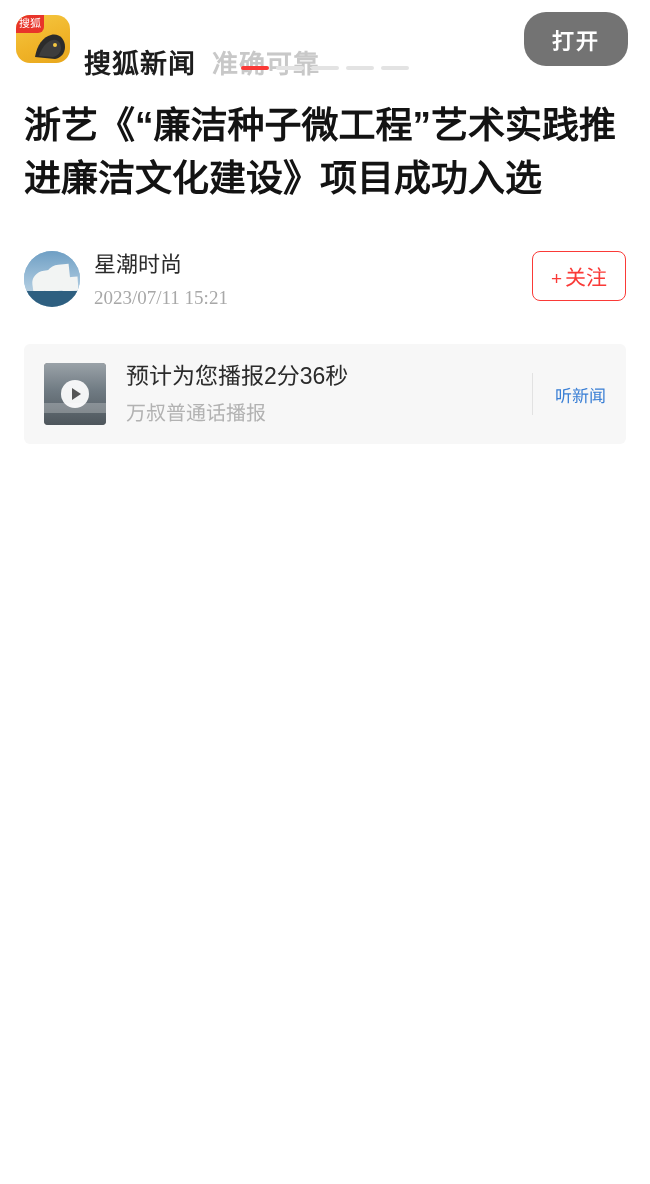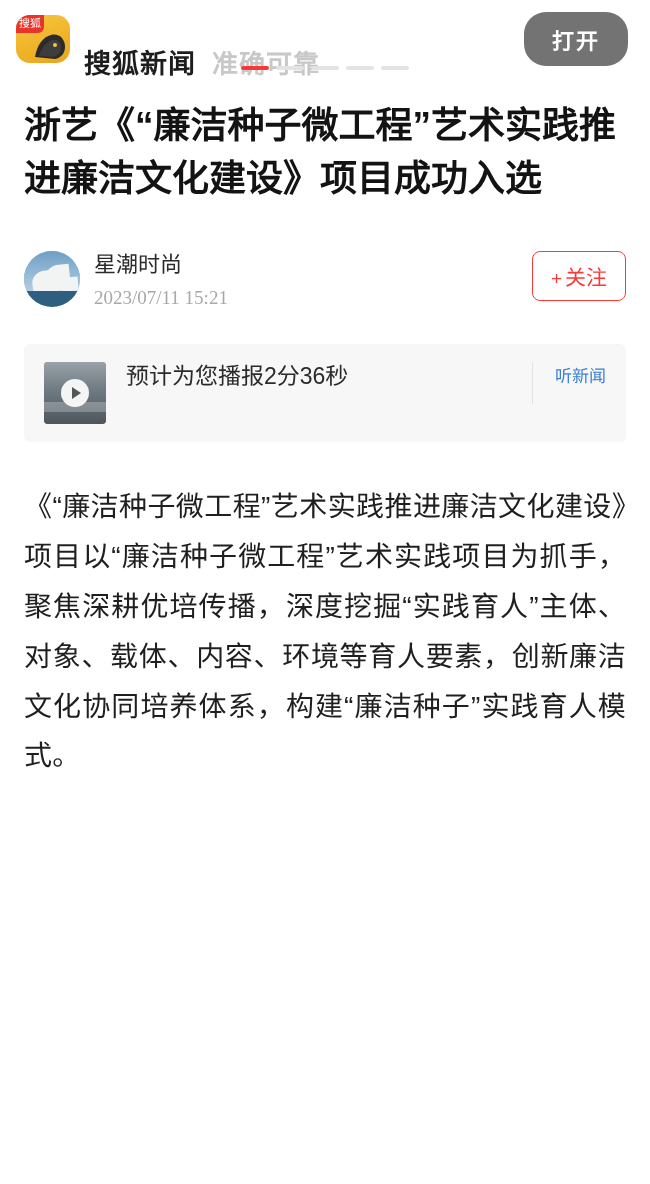--- a/index.html
+++ b/index.html
@@ -182,20 +182,21 @@
     white-space: nowrap;
   }
   .follow-btn .plus { font-size: 19px; margin-right: 3px; }
 
   
   .audio-card {
     margin-top: 34px;
     background: #f7f7f7;
     border-radius: 6px;
     display: flex;
+    align-items: center;
     padding: 18px 20px;
   }
   .audio-thumb {
     width: 62px;
     height: 62px;
     border-radius: 4px;
     flex: 0 0 auto;
     position: relative;
     overflow: hidden;
     background: #7b7b7b;
@@ -315,22 +316,22 @@
   </div>
 
   <div class="audio-card">
     <div class="audio-thumb">
       <span class="bg"></span>
       <span class="bar"></span>
       <span class="play"></span>
     </div>
     <div class="audio-info">
       <div class="audio-title">预计为您播报2分36秒</div>
+      <div class="audio-sub">万叔普通话播报</div>
     </div>
     <div class="audio-divider"></div>
     <div class="listen-link">听新闻</div>
   </div>
 
   <div class="body-copy">
-    <p>《“廉洁种子微工程”艺术实践推进廉洁文化建设》项目以“廉洁种子微工程”艺术实践项目为抓手，聚焦深耕优培传播，深度挖掘“实践育人”主体、对象、载体、内容、环境等育人要素，创新廉洁文化协同培养体系，构建“廉洁种子”实践育人模式。</p>
   </div>
 
 </div>
 
 </body></html>

